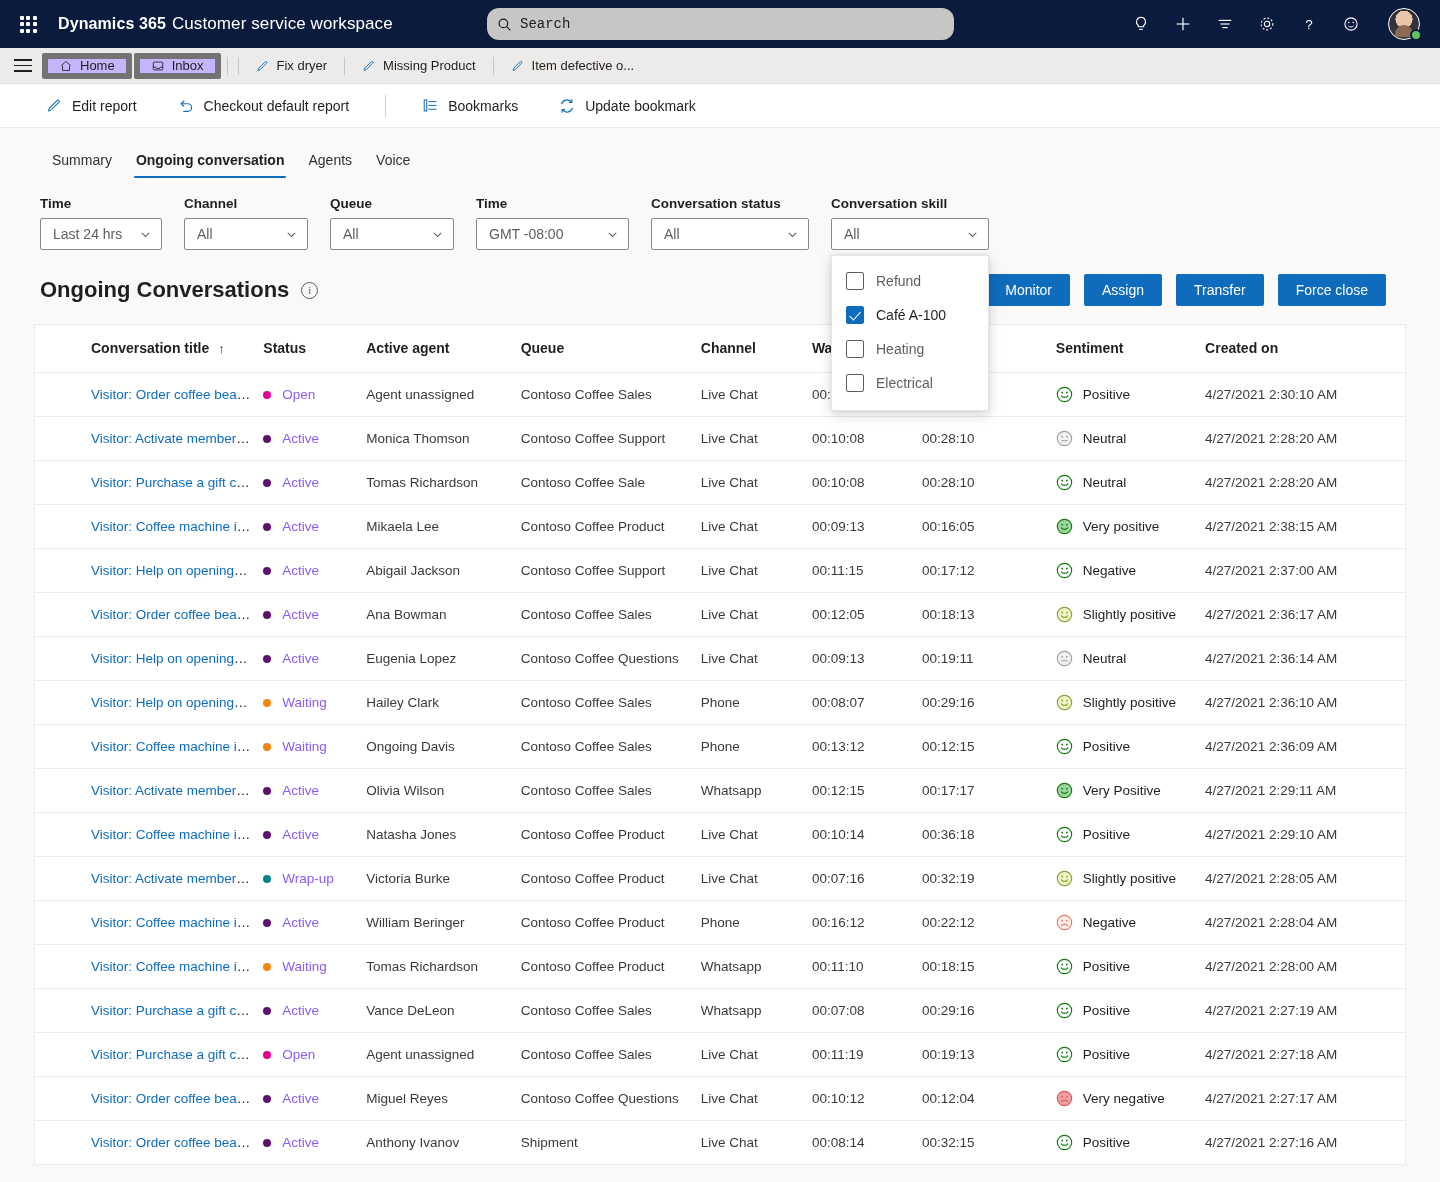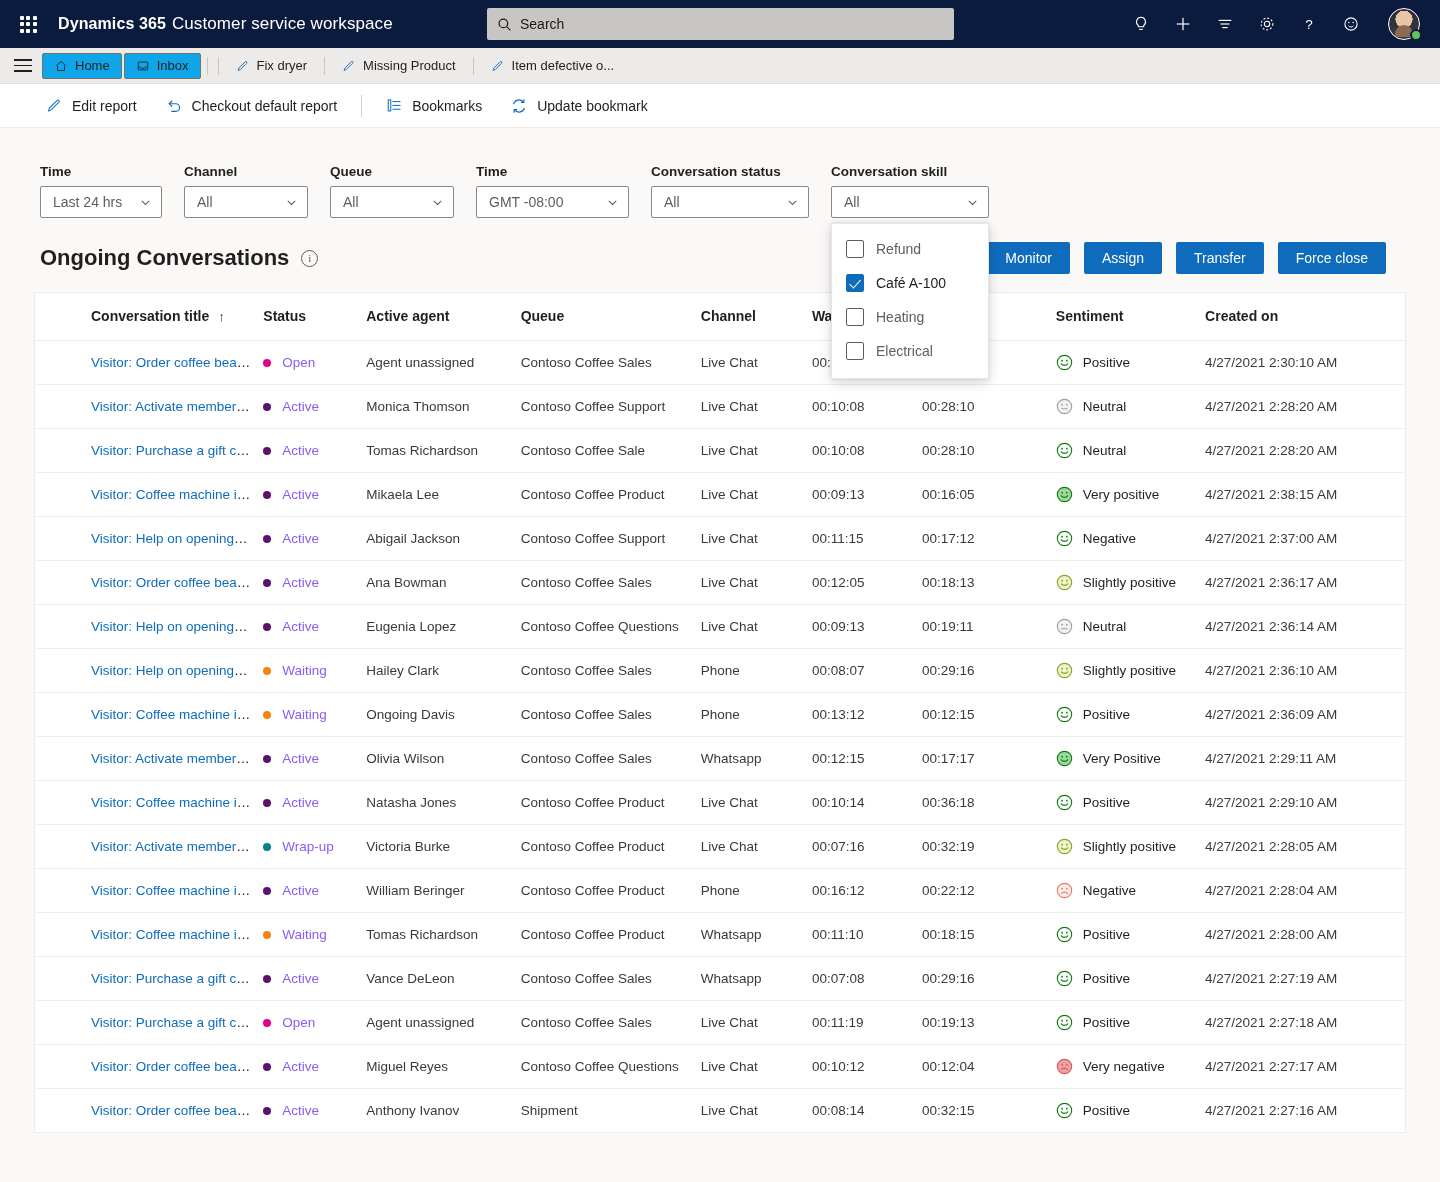--- a/index.html
+++ b/index.html
@@ -19,21 +19,21 @@
     color: #ffffff;
   }
   .waffle { width: 28px; height: 28px; display: flex; align-items: center; justify-content: center; cursor: pointer; }
   .waffle-grid { display: grid; grid-template-columns: repeat(3, 4px); grid-template-rows: repeat(3, 4px); gap: 2.5px; }
   .waffle-grid i { width: 4px; height: 4px; background: #fff; border-radius: 1px; display: block; }
   .brand { margin-left: 16px; font-size: 16px; font-weight: 700; letter-spacing: .1px; }
   .brand .sub { font-weight: 400; margin-left: 6px; font-size: 17px; }
   .search-wrap {
     position: absolute; left: 487px; top: 8px; width: 467px; height: 32px;
     background: #c8c6c4; display: flex; align-items: center; padding: 0 10px;
-    border-radius: 2px; cursor: text;
+    border-radius: 12px; cursor: text; font-family: Liberation Mono, monospace;
   }
   .search-wrap .ph { font-size: 14px; color: #1b1a19; margin-left: 8px; }
   .top-icons { margin-left: auto; display: flex; align-items: center; gap: 20px; padding-right: 6px; }
   .top-icons .ic { width: 22px; height: 22px; display: flex; align-items: center; justify-content: center; cursor: pointer; }
   .avatar-wrap { position: relative; width: 32px; height: 32px; margin-left: 6px; cursor: pointer; }
   .avatar {
     width: 32px; height: 32px; border-radius: 50%; overflow: hidden;
     background: radial-gradient(circle at 50% 34%, #e8c4a8 0 34%, transparent 35%),
                 linear-gradient(#2b2b33, #3a3a45);
     border: 1px solid #ffffff;
@@ -51,27 +51,27 @@
   .sessionbar {
     height: 36px; background: #edebe9; display: flex; align-items: center;
     padding: 0 10px; gap: 6px; border-bottom: 1px solid #e1dfdd;
   }
   .hamburger { width: 26px; display: flex; flex-direction: column; gap: 4px; padding: 0 4px; cursor: pointer; }
   .hamburger i { display: block; height: 1.5px; background: #201f1e; }
   .sess {
     display: flex; align-items: center; gap: 7px; height: 26px; padding: 0 11px;
     font-size: 13px; color: #201f1e; cursor: pointer; white-space: nowrap;
   }
-  .sess.boxed { border: 1px solid #737373; border-radius: 2px; background: #0ea5e9; }
+  .sess.boxed { border: 6px solid #737373; border-radius: 2px; background: #c4b5fd; }
   .sess-div { width: 1px; height: 18px; background: #c8c6c4; margin: 0 4px; }
 
   
   .cmdbar {
     height: 44px; background: #ffffff; display: flex; align-items: center;
-    padding: 0 34px; gap: 4px; border-bottom: 1px solid #edebe9;
+    padding: 0 34px; gap: 16px; border-bottom: 1px solid #edebe9;
   }
   .cmd {
     display: flex; align-items: center; gap: 9px; font-size: 14px; color: #201f1e;
     padding: 6px 12px; cursor: pointer; white-space: nowrap;
   }
   .cmd-div { width: 1px; height: 22px; background: #d2d0ce; margin: 0 8px; }
 
   
   .page { background: #faf9f8; height: calc(1182px - 48px - 36px - 44px); position: relative; }
 
@@ -327,20 +327,26 @@
         <path d="M15.4 2.6v3.3h-3.3" fill="none" stroke="#0f6cbd" stroke-width="1.3"></path>
         <path d="M4.6 17.4v-3.3h3.3" fill="none" stroke="#0f6cbd" stroke-width="1.3"></path>
       </svg>
     <span>Update bookmark</span>
   </div>
 </div>
 
 <div class="page">
 
   <div class="tabsrow">
+    <div id="rtabs" style="display:flex;align-items:flex-end;">
+        <div class="rtab"><span>Summary</span></div>
+        <div class="rtab active"><span>Ongoing conversation</span></div>
+        <div class="rtab"><span>Agents</span></div>
+        <div class="rtab"><span>Voice</span></div>
+      </div>
   </div>
 
   <div class="filters" id="filters">
       <div class="filter">
         <div class="flabel">Time</div>
         <div class="fselect w-time">
           <span>Last 24 hrs</span>
           <span class="chev">
             <svg width="13" height="13" viewBox="0 0 16 16">
               <path d="M3.4 6L8 10.4 12.6 6" fill="none" stroke="#605e5c" stroke-width="1.25"></path>

